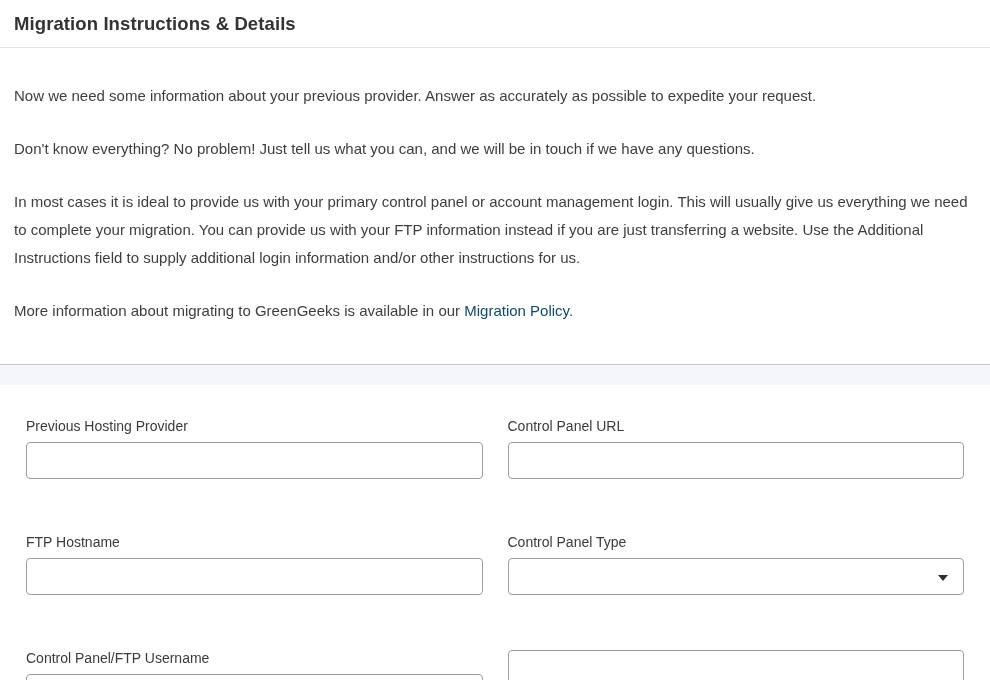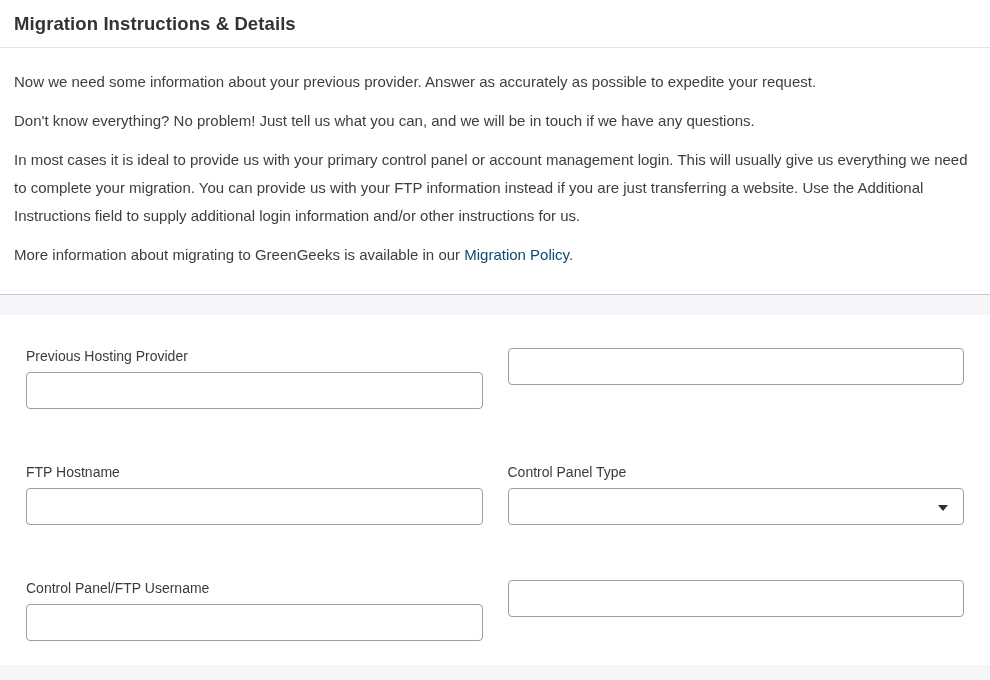--- a/index.html
+++ b/index.html
@@ -21,21 +21,21 @@
     font-size: 18.5px;
     font-weight: 600;
     color: #333333;
     letter-spacing: 0.1px;
   }
   .instructions-body { padding: 9px 15px 14px 14px; }
   .instructions-body p {
     font-size: 15px;
     color: #3e3e3e;
     line-height: 28px;
-    margin: 11px 0;
+    margin: 25px 0;
   }
   .policy-link {
     color: #0c4a6e;
     text-decoration: none;
     cursor: pointer;
   }
 
   
   .band { height: 20px; background: #f4f6f9; }
 
@@ -126,20 +126,21 @@
 
 <div class="card card-form">
   <div class="form-grid">
 
     <div class="field">
       <label class="field-label">Previous Hosting Provider</label>
       <input class="text-input" type="text" aria-label="Previous Hosting Provider" style="">
     </div>
 
     <div class="field">
+      <label class="field-label">Control Panel URL</label>
       <input class="text-input" type="text" aria-label="Control Panel URL" style="">
     </div>
 
     <div class="field">
       <label class="field-label">FTP Hostname</label>
       <input class="text-input" type="text" aria-label="FTP Hostname" style="">
     </div>
 
     <div class="field">
       <label class="field-label">Control Panel Type</label>

